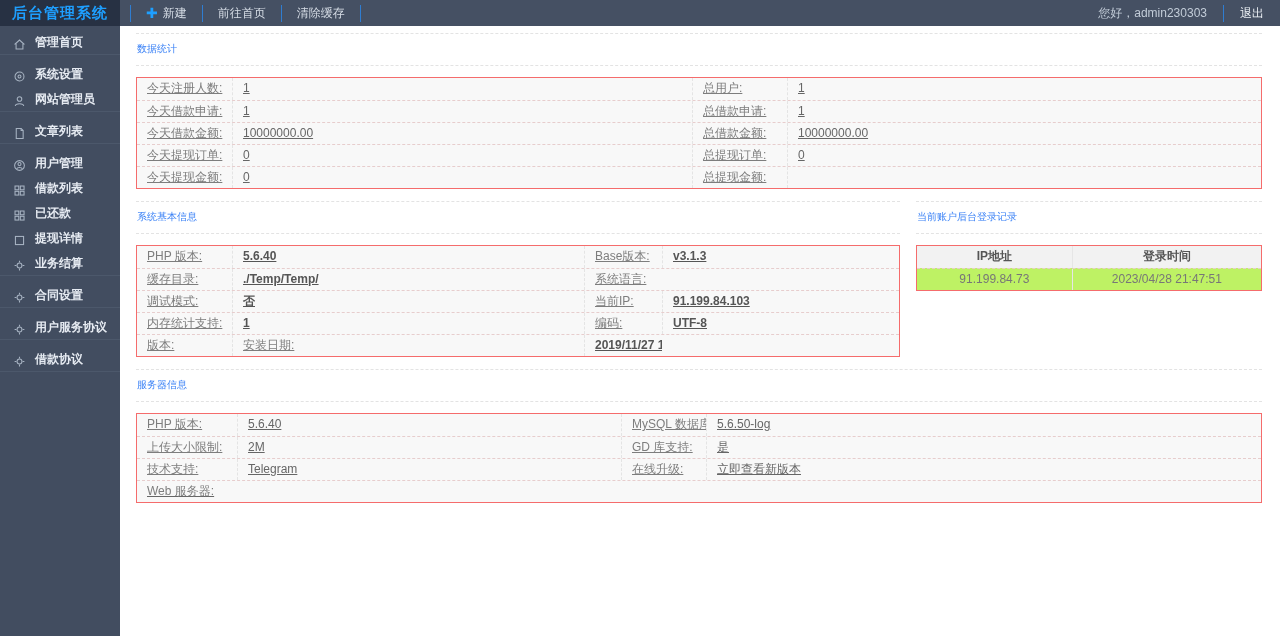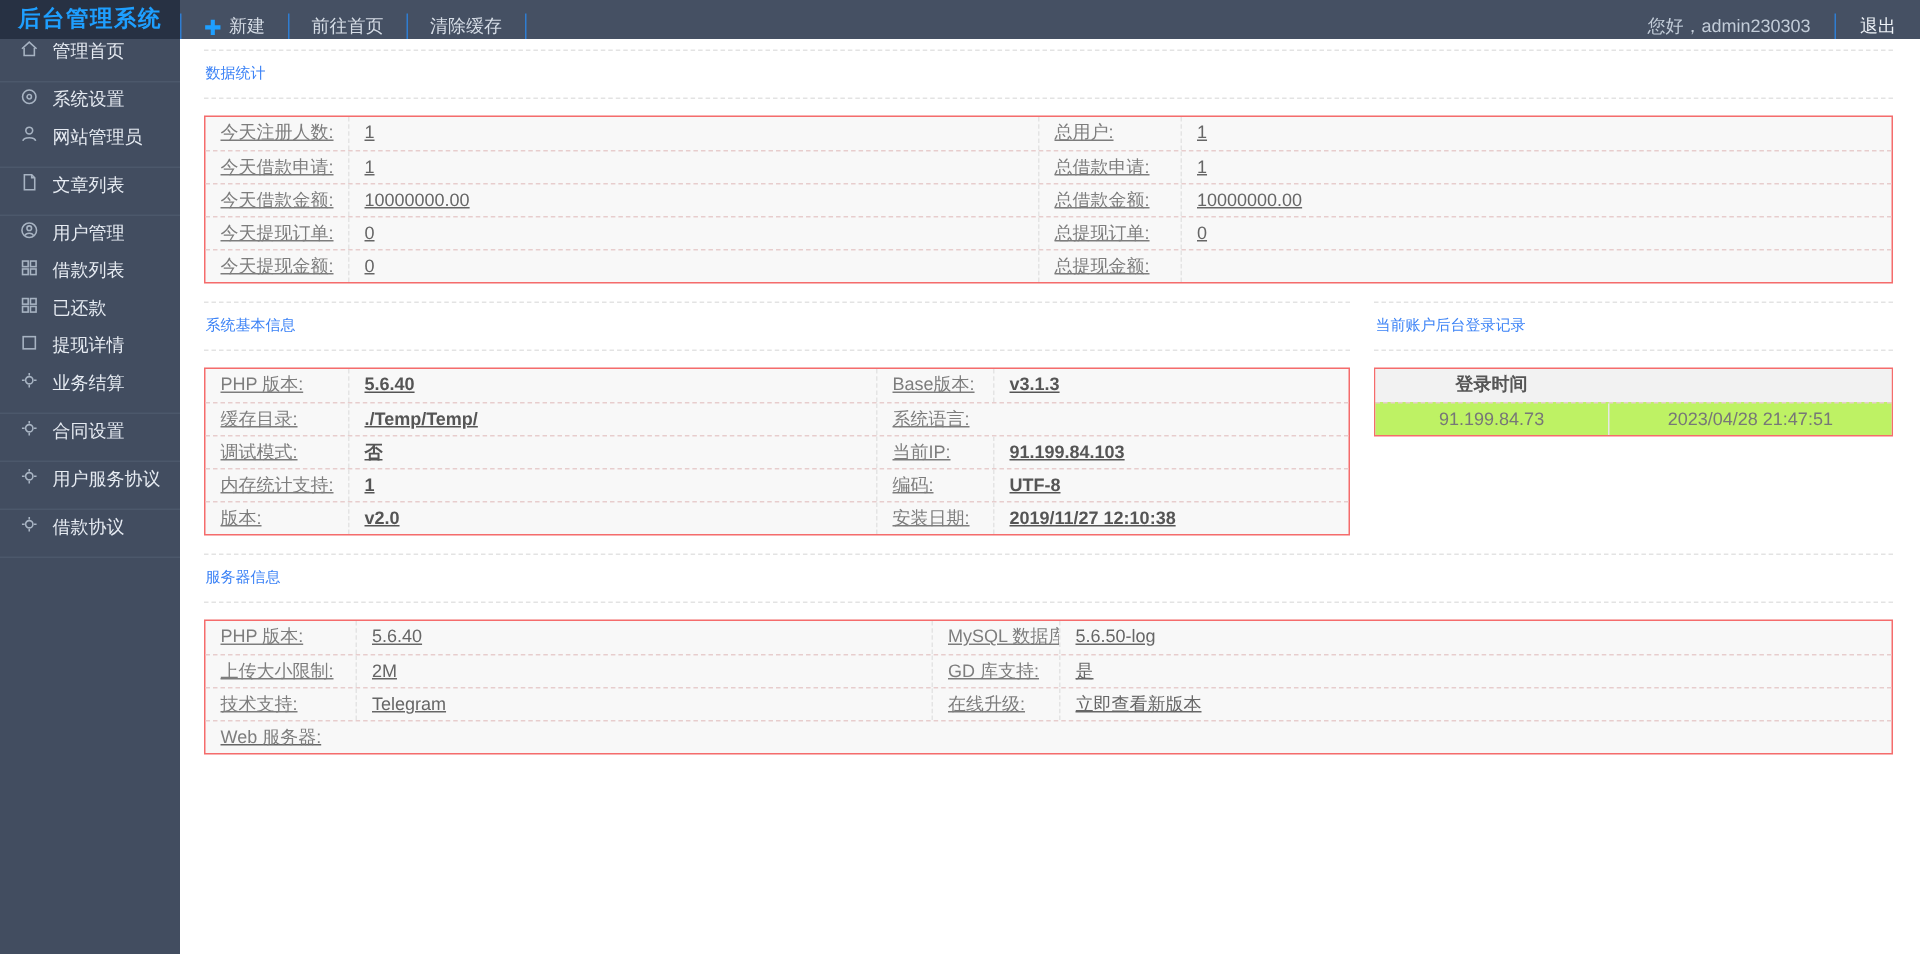--- a/index.html
+++ b/index.html
@@ -7,22 +7,23 @@
   body {
     font-family: "Liberation Sans", "DejaVu Sans", sans-serif;
     background: #ffffff;
     font-size: 12px;
     color: #666;
   }
   
   .topbar {
     position: absolute; top: 0; left: 0; right: 0; height: 26px;
     background: #455063;
-    display: flex; align-items: flex-end;
+    display: flex; align-items: center;
     z-index: 10;
+    gap: 10px;
   }
   .logo {
     width: 120px; flex: none;
     background: #273143;
     color: #1e9fff; font-weight: bold; font-size: 15px;
     text-align: center; line-height: 26px;
     letter-spacing: 1px;
   }
   .topnav { display: flex; align-items: stretch; }
   .nav-item {
@@ -45,23 +46,23 @@
     padding: 0 16px; color: #eef2f7; font-size: 12px;
     cursor: pointer; text-decoration: none;
   }
   
   .sidebar {
     position: absolute; top: 26px; left: 0; bottom: 0; width: 120px;
     background: #424d60;
   }
   .side-item {
     height: 25px;
-    display: flex; align-items: flex-start;
+    display: flex; align-items: flex-end;
     padding-left: 13px; gap: 9px;
-    color: #e6ebf2; font-size: 12px; font-weight: normal;
+    color: #e6ebf2; font-size: 12px; font-weight: bold;
     cursor: pointer;
   }
   .side-item .ico { width: 13px; height: 13px; flex: none; display: flex; }
   .side-item .ico svg { width: 13px; height: 13px; stroke: #a7b3c2; fill: none; stroke-width: 1.3; }
   .side-divider { height: 1px; background: #56627565; background: #566275; opacity: .55; margin: 3px 0; }
   
   .content {
     position: absolute; top: 26px; left: 120px; right: 0; bottom: 0;
     background: #fff;
     padding: 7px 18px 0 16px;
@@ -306,33 +307,33 @@
           <div class="cell val">91.199.84.103</div>
         </div>
         <div class="trow">
           <div class="cell lbl">内存统计支持:</div>
           <div class="cell val">1</div>
           <div class="cell lbl">编码:</div>
           <div class="cell val">UTF-8</div>
         </div>
         <div class="trow">
           <div class="cell lbl">版本:</div>
-          <div class="cell val">v2.0</div>
           <div class="cell lbl">安装日期:</div>
           <div class="cell val">2019/11/27 12:10:38</div>
         </div>
       </div>
     </section>
 
     <section class="mid-right">
       <div class="hr-dash"></div>
       <div class="sec-title">当前账户后台登录记录</div>
       <div class="hr-dash"></div>
       <div class="log-tbl">
         <div class="lrow head">
+          <div class="lcell">IP地址</div>
           <div class="lcell">登录时间</div>
         </div>
         <div class="lrow body">
           <div class="lcell">91.199.84.73</div>
           <div class="lcell">2023/04/28 21:47:51</div>
         </div>
       </div>
     </section>
   </div>
 

